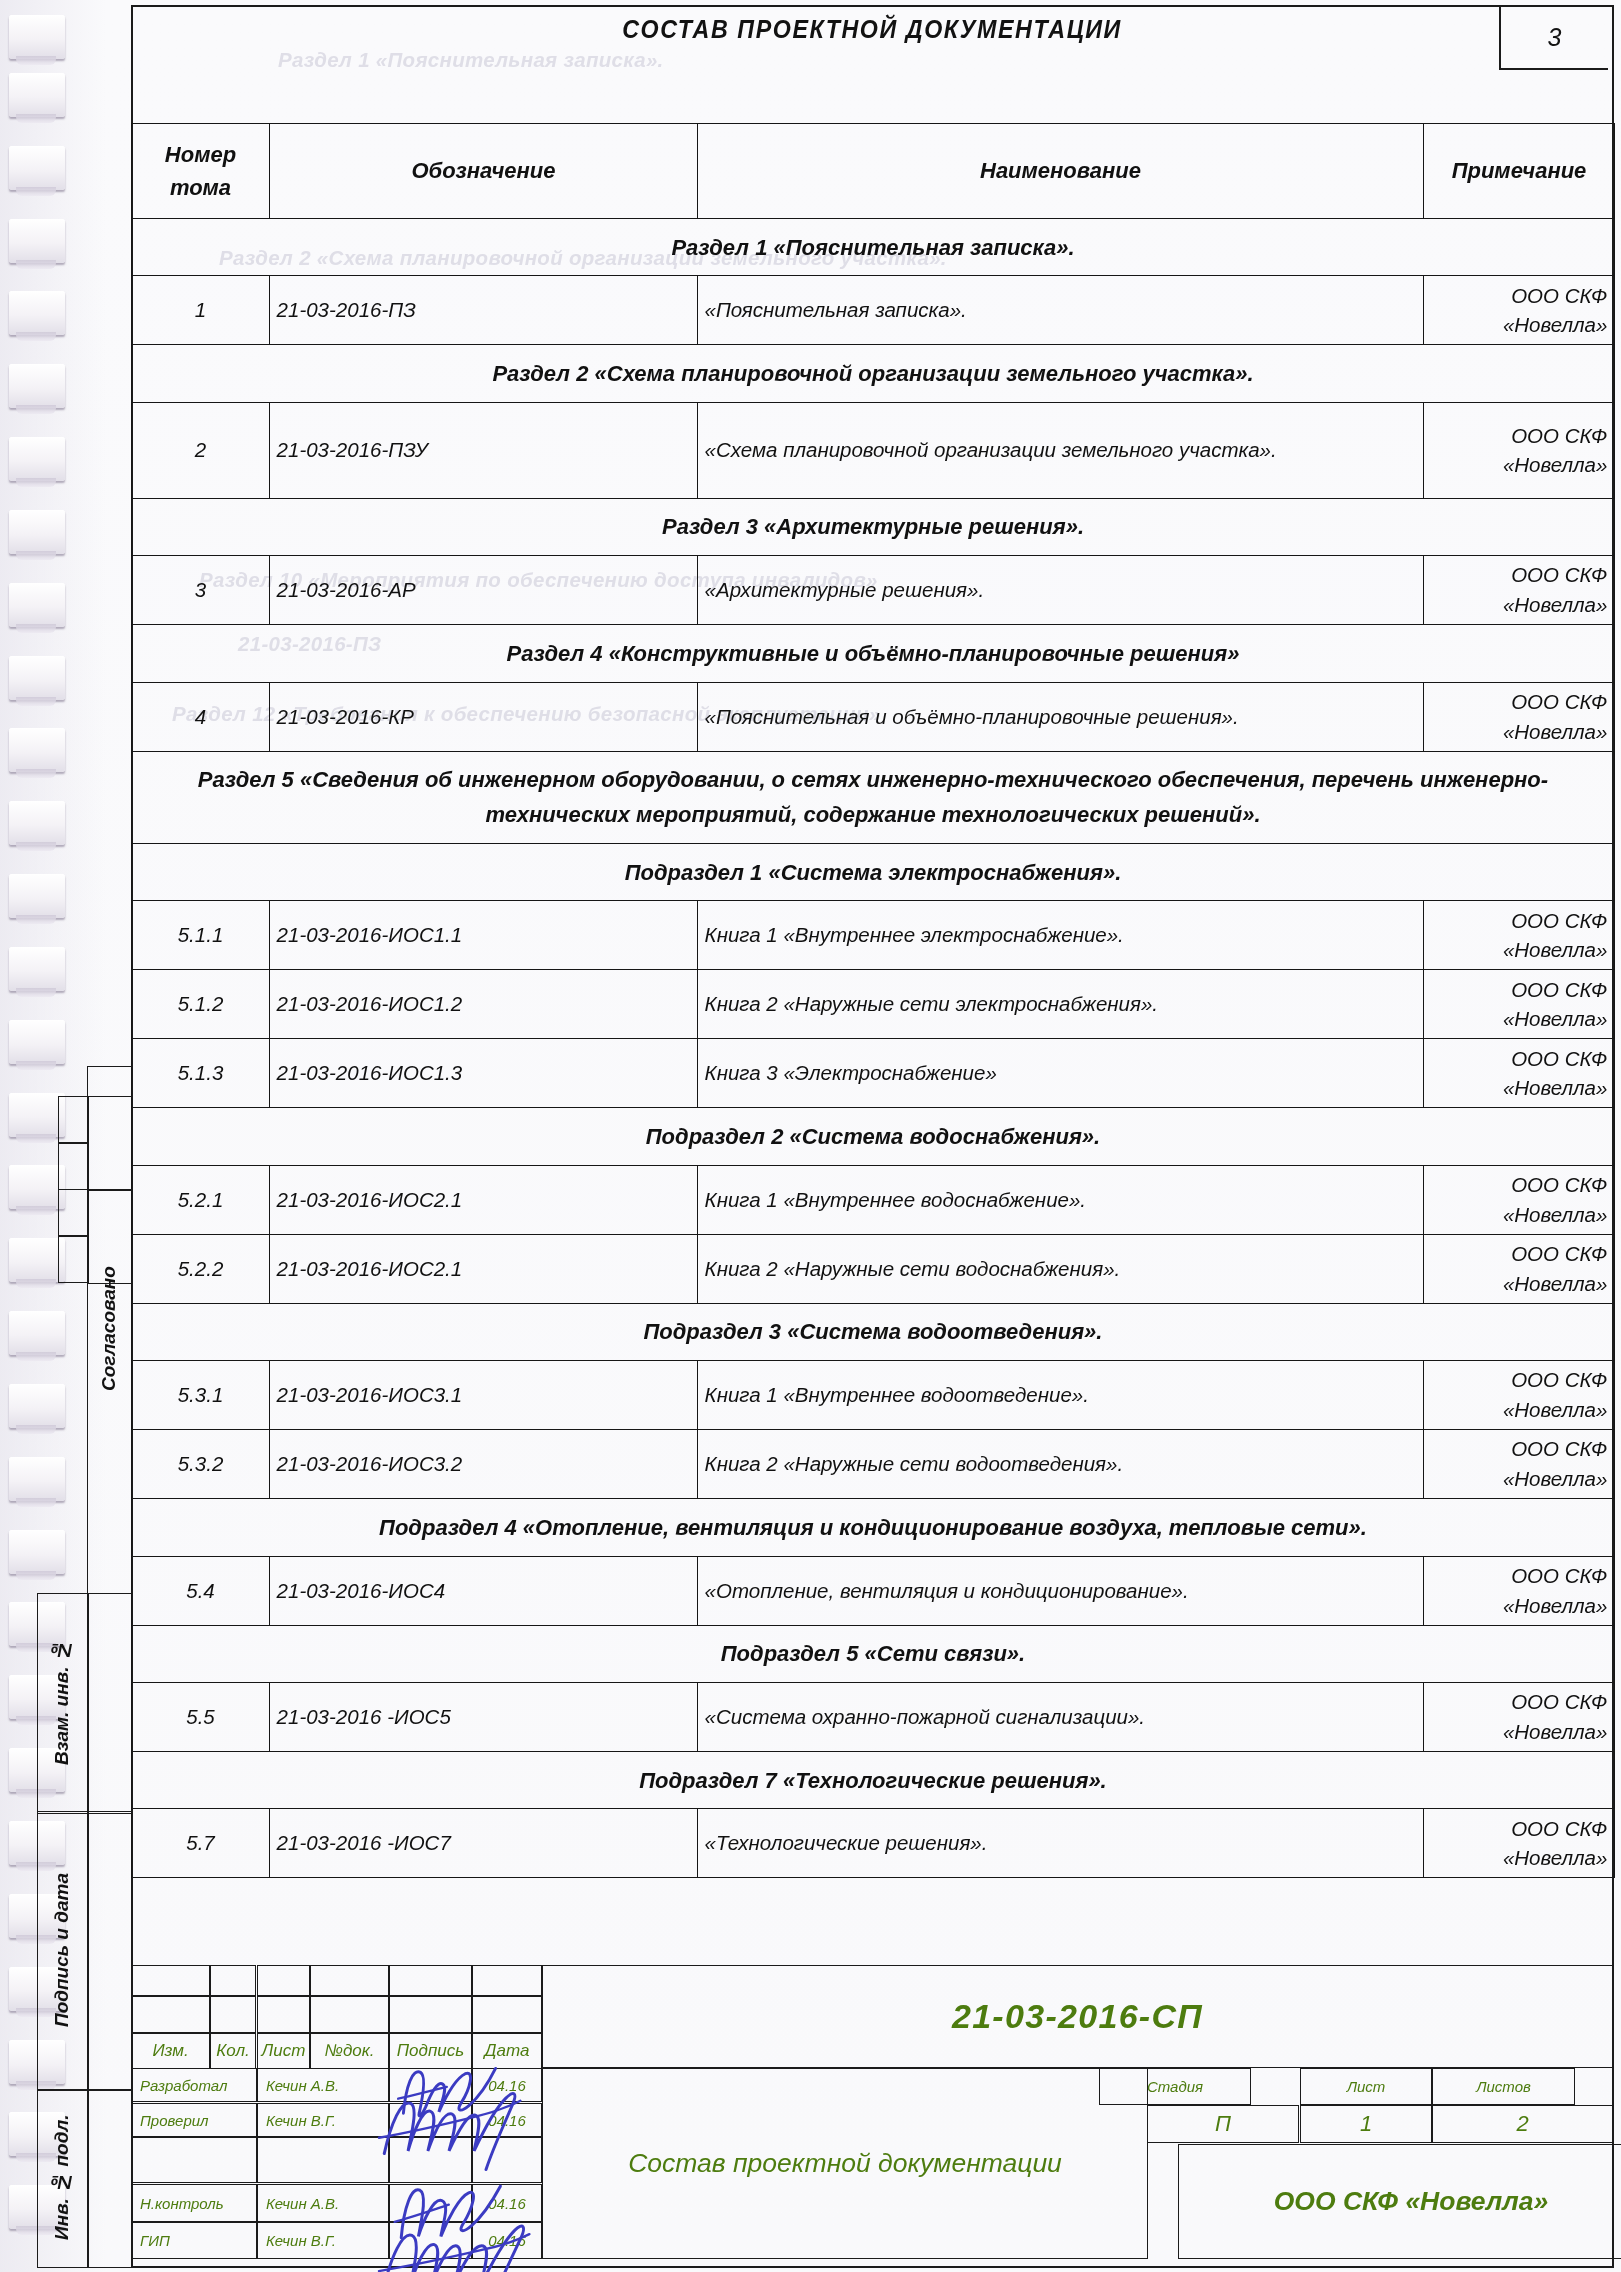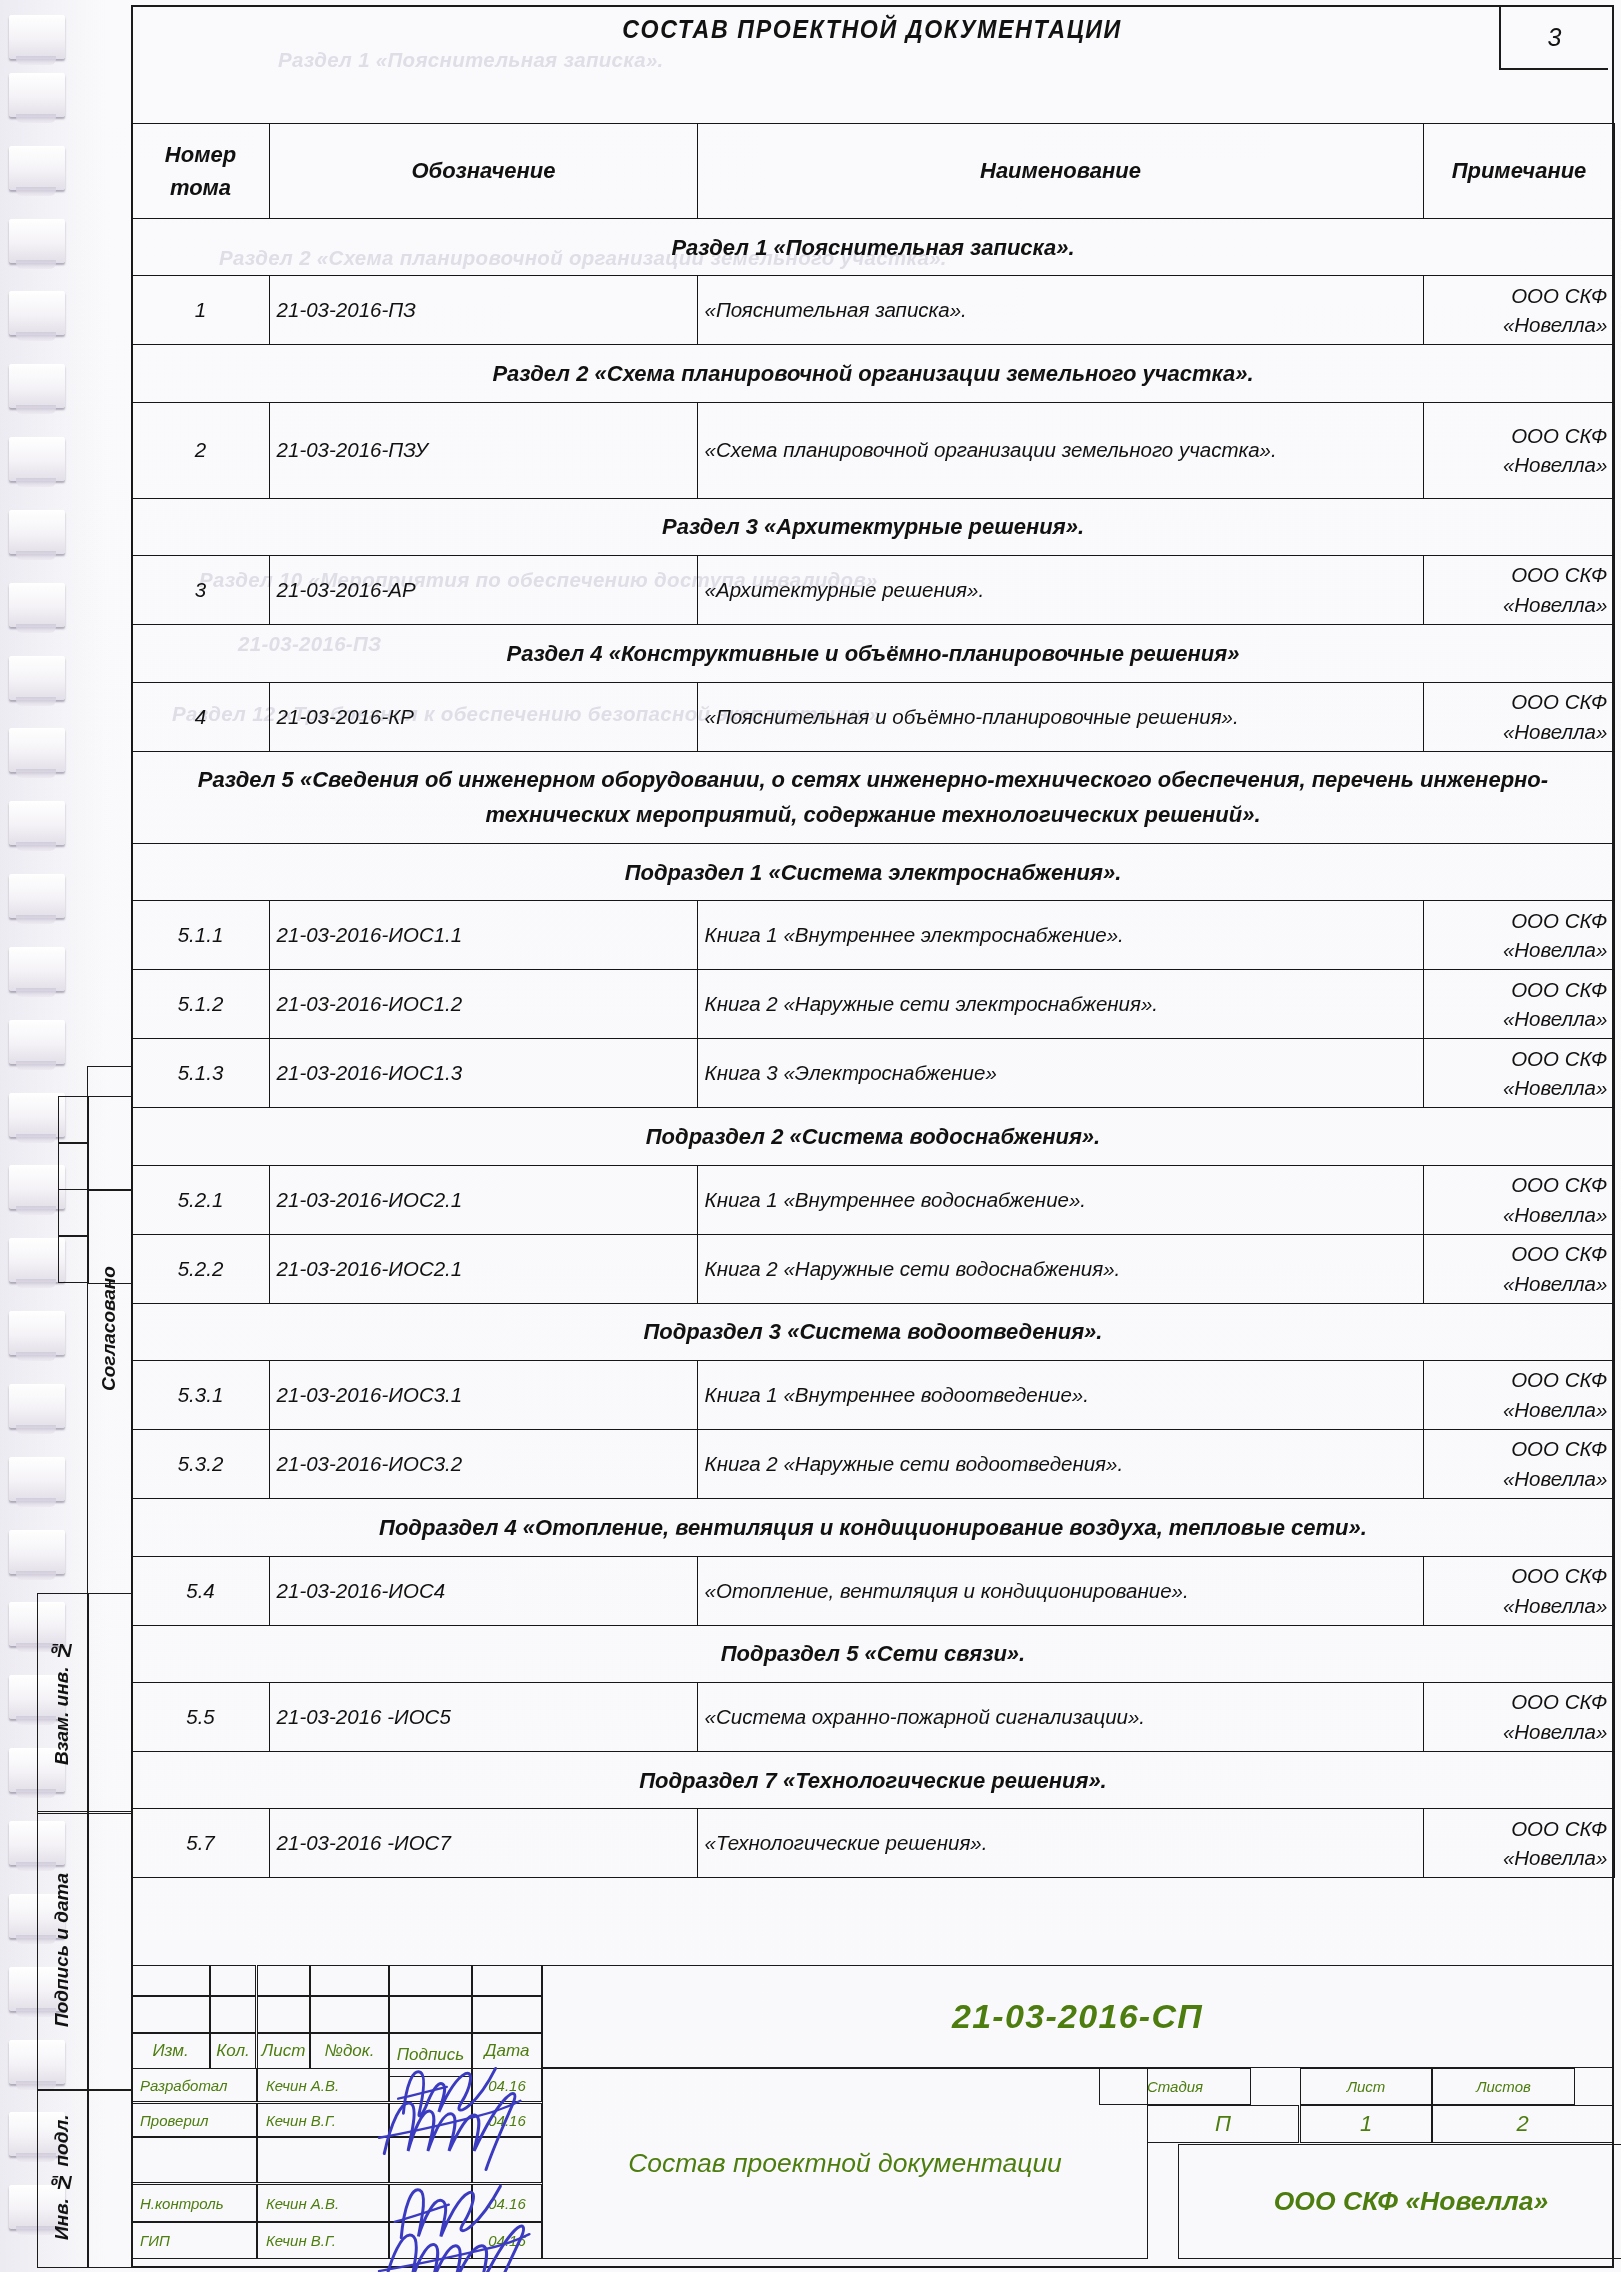--- a/index.html
+++ b/index.html
@@ -412,21 +412,21 @@
     <div class="cell" style="left:79px; top:30.5px; width:46px;  height:37px;"></div>
     <div class="cell" style="left:126px; top:30.5px; width:53px;  height:37px;"></div>
     <div class="cell" style="left:179px; top:30.5px; width:79px; height:37px;"></div>
     <div class="cell" style="left:258px; top:30.5px; width:83px; height:37px;"></div>
     <div class="cell" style="left:341px; top:30.5px; width:70px; height:37px;"></div>
 
     <div class="cell c f22" style="left:0px;   top:68px; width:79px; height:36px;">Изм.</div>
     <div class="cell c f22" style="left:79px; top:68px; width:46px;  height:36px;">Кол.</div>
     <div class="cell c f22" style="left:126px; top:68px; width:53px;  height:36px;">Лист</div>
     <div class="cell c f22" style="left:179px; top:68px; width:79px; height:36px;">№док.</div>
-    <div class="cell c f22" style="left:258px; top:68px; width:83px; height:44px;">Подпись</div>
+    <div class="cell c f22" style="left:258px; top:68px; width:83px; height:36px;">Подпись</div>
     <div class="cell c f22" style="left:341px; top:68px; width:70px; height:36px;">Дата</div>
 
     <div class="cell l f24" style="left:0px;   top:103px; width:126px; height:34px;">Разработал</div>
     <div class="cell l f24" style="left:126px; top:103px; width:132px; height:34px;">Кечин А.В.</div>
     <div class="cell c f24" style="left:258px; top:103px; width:83px; height:34px;"></div>
     <div class="cell c f24" style="left:341px; top:103px; width:70px; height:34px;">04.16</div>
 
     <div class="cell l f24" style="left:0px;   top:138px; width:126px; height:34px;">Проверил</div>
     <div class="cell l f24" style="left:126px; top:138px; width:132px; height:34px;">Кечин В.Г.</div>
     <div class="cell c f24" style="left:258px; top:138px; width:83px; height:34px;"></div>

